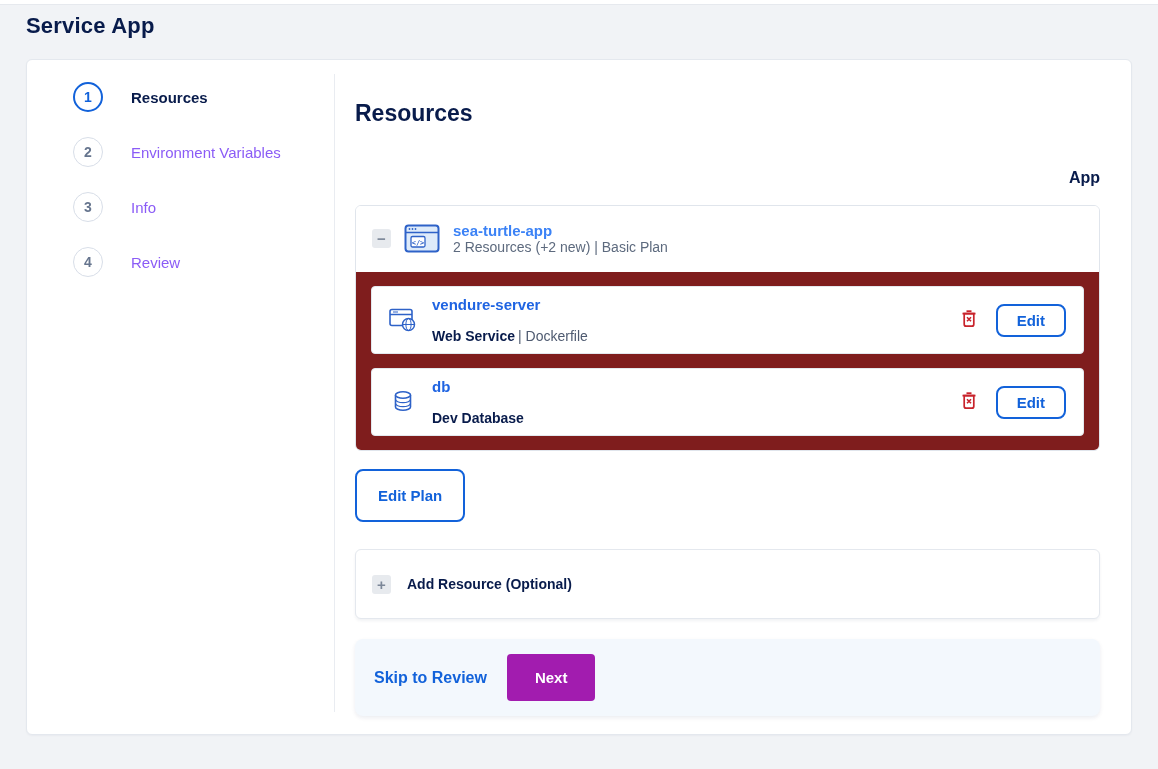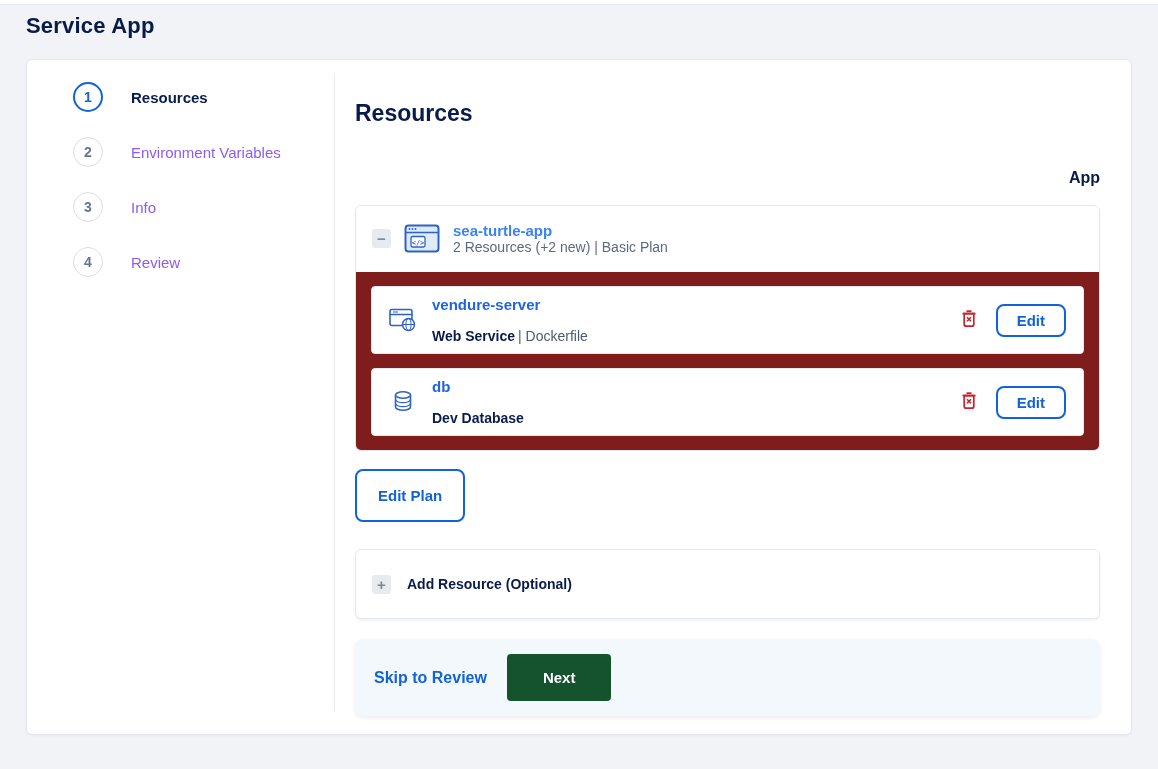--- a/index.html
+++ b/index.html
@@ -73,22 +73,22 @@
     display: flex; align-items: center; gap: 16px; padding: 0 16px; cursor: pointer;
   }
   .add-label { font-size: 14px; font-weight: 700; color: #081b4b; }
   .footer-bar {
     margin-top: 20px; height: 77px; background: #f3f8fd; border-radius: 8px;
     box-shadow: 0 2px 4px rgba(8,27,75,.08);
     display: flex; align-items: center; padding: 0 16px;
   }
   .skip-link { font-size: 16px; font-weight: 700; color: #1262da; cursor: pointer; margin: 0 20px 0 3px; text-decoration: none; }
   .next-btn {
-    background: #14532d; color: #fff; border: none; border-radius: 4px;
-    font-size: 15px; font-weight: 700; padding: 15px 36px; cursor: pointer; font-family: inherit; text-align: center;
+    background: #a21caf; color: #fff; border: none; border-radius: 4px;
+    font-size: 15px; font-weight: 700; padding: 15px 28px; cursor: pointer; font-family: inherit; text-align: center;
   }
 </style>
 </head>
 <body>
 
 <div class="top-strip"></div>
 <h1 class="page-title">Service App</h1>
 
 <div class="main-card">
 

